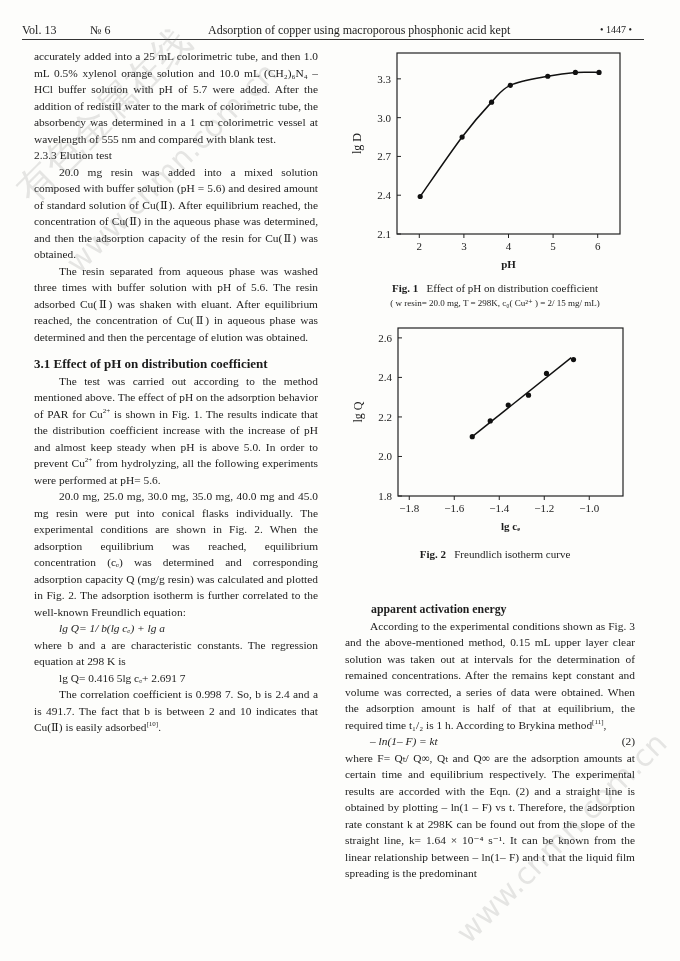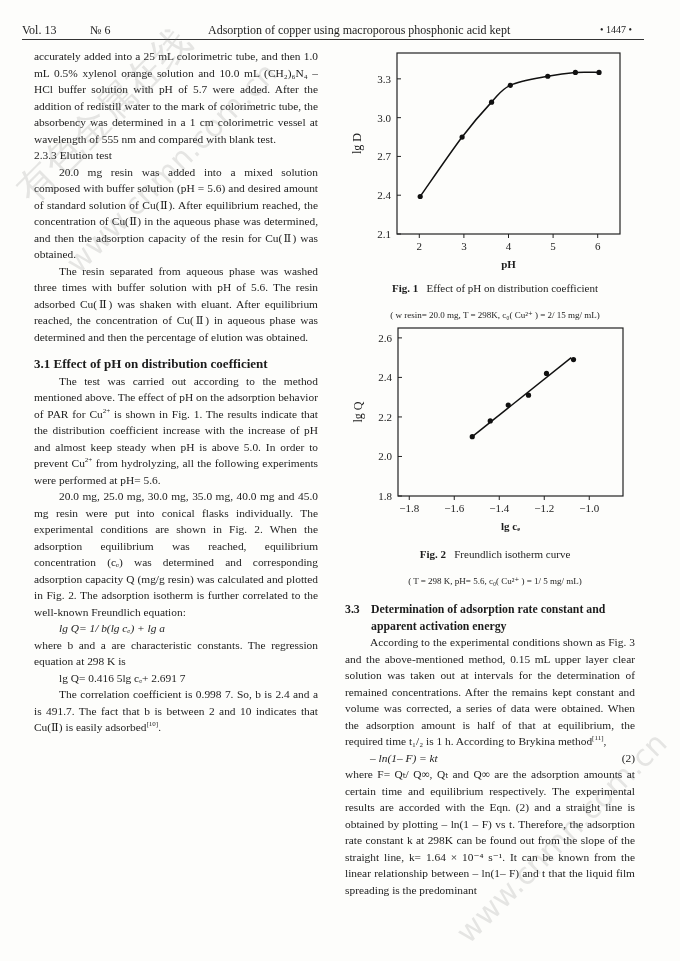--- a/index.html
+++ b/index.html
@@ -24,21 +24,21 @@
   .subhead { margin:0; }
   .section-title { font-weight:bold; font-size:12px; margin-top:18px !important; margin-bottom:18px !important; letter-spacing:-0.2px; }
   .sub-bold { font-weight:bold; font-size:13px; margin-top:11px !important; }
   .eq { padding-left:25px; font-style:italic; }
   .eq-row { display:flex; justify-content:space-between; padding-left:25px; }
   sup { font-size:7px; line-height:0; }
   .fig { position:absolute; }
   .fig svg text { font-family:"Liberation Serif","DejaVu Serif",serif; fill:#1c1c1c; }
   .caption { position:absolute; text-align:center; font-size:11px; }
   .caption .title b { font-weight:bold; }
-  .caption .cond { font-size:9px; margin-top:16px; }
+  .caption .cond { font-size:9px; margin-top:4px; }
   .watermark {
     position:absolute; color:rgba(120,120,120,0.18); font-size:38px;
     font-family:"DejaVu Sans",sans-serif; pointer-events:none; white-space:nowrap;
   }
   .h33 { font-weight:bold; font-size:11.8px; }
   .h33 .num { display:inline-block; width:26px; }
   .h33 .cont { padding-left:26px; }
 </style>
 </head>
 <body>
@@ -133,26 +133,24 @@
       <circle cx="127.25000000000001" cy="118.70588235294116" r="2.6" fill="#111"></circle>
       <circle cx="145.25000000000003" cy="102.89411764705879" r="2.6" fill="#111"></circle>
       <circle cx="163.25" cy="87.08235294117651" r="2.6" fill="#111"></circle>
       <circle cx="183.50000000000003" cy="77.19999999999999" r="2.6" fill="#111"></circle>
       <circle cx="201.50000000000003" cy="55.458823529411774" r="2.6" fill="#111"></circle>
       <circle cx="228.5" cy="41.62352941176465" r="2.6" fill="#111"></circle>
     </svg>
 </div>
 <div class="caption" style="left:345px;top:548px;width:300px;">
   <div class="title"><b>Fig. 2</b>&nbsp;&nbsp;&nbsp;<span>Freundlich isotherm curve</span></div>
-  <div class="cond">( T = 298 K,  pH= 5.6,  c₀( Cu²⁺ ) = 1/ 5 mg/ mL)</div>
 </div>
 
 <div class="col col-right-bottom">
   <div class="h33">
-    <div><span class="num">3.3</span><span>Determination of adsorption rate constant and</span></div>
     <div class="cont">apparent activation energy</div>
   </div>
   <p class="indent"><span>According to the experimental conditions shown as Fig. 3 and the above-mentioned method, 0.15 mL upper layer clear solution was taken out at intervals for the determination of remained concentrations. After the remains kept constant and volume was corrected, a series of data were obtained. When the adsorption amount is half of that at equilibrium, the required time t₁/₂ is 1 h. According to Brykina method</span><sup>[11]</sup><span>,</span></p>
   <div class="eq-row">
     <span style="font-style:italic">– ln(1– F) = kt</span>
     <span>(2)</span>
   </div>
   <p>where  F= Qₜ/ Q∞,  Qₜ and Q∞ are the adsorption amounts at certain time and equilibrium respectively. The experimental results are accorded with the Eqn. (2) and a straight line is obtained by plotting – ln(1 – F) vs t. Therefore, the adsorption rate constant k at 298K can be found out from the slope of the straight line, k= 1.64 × 10⁻⁴ s⁻¹. It can be known from the linear relationship between – ln(1– F) and t that the liquid film spreading is the predominant</p>
 </div>
 

